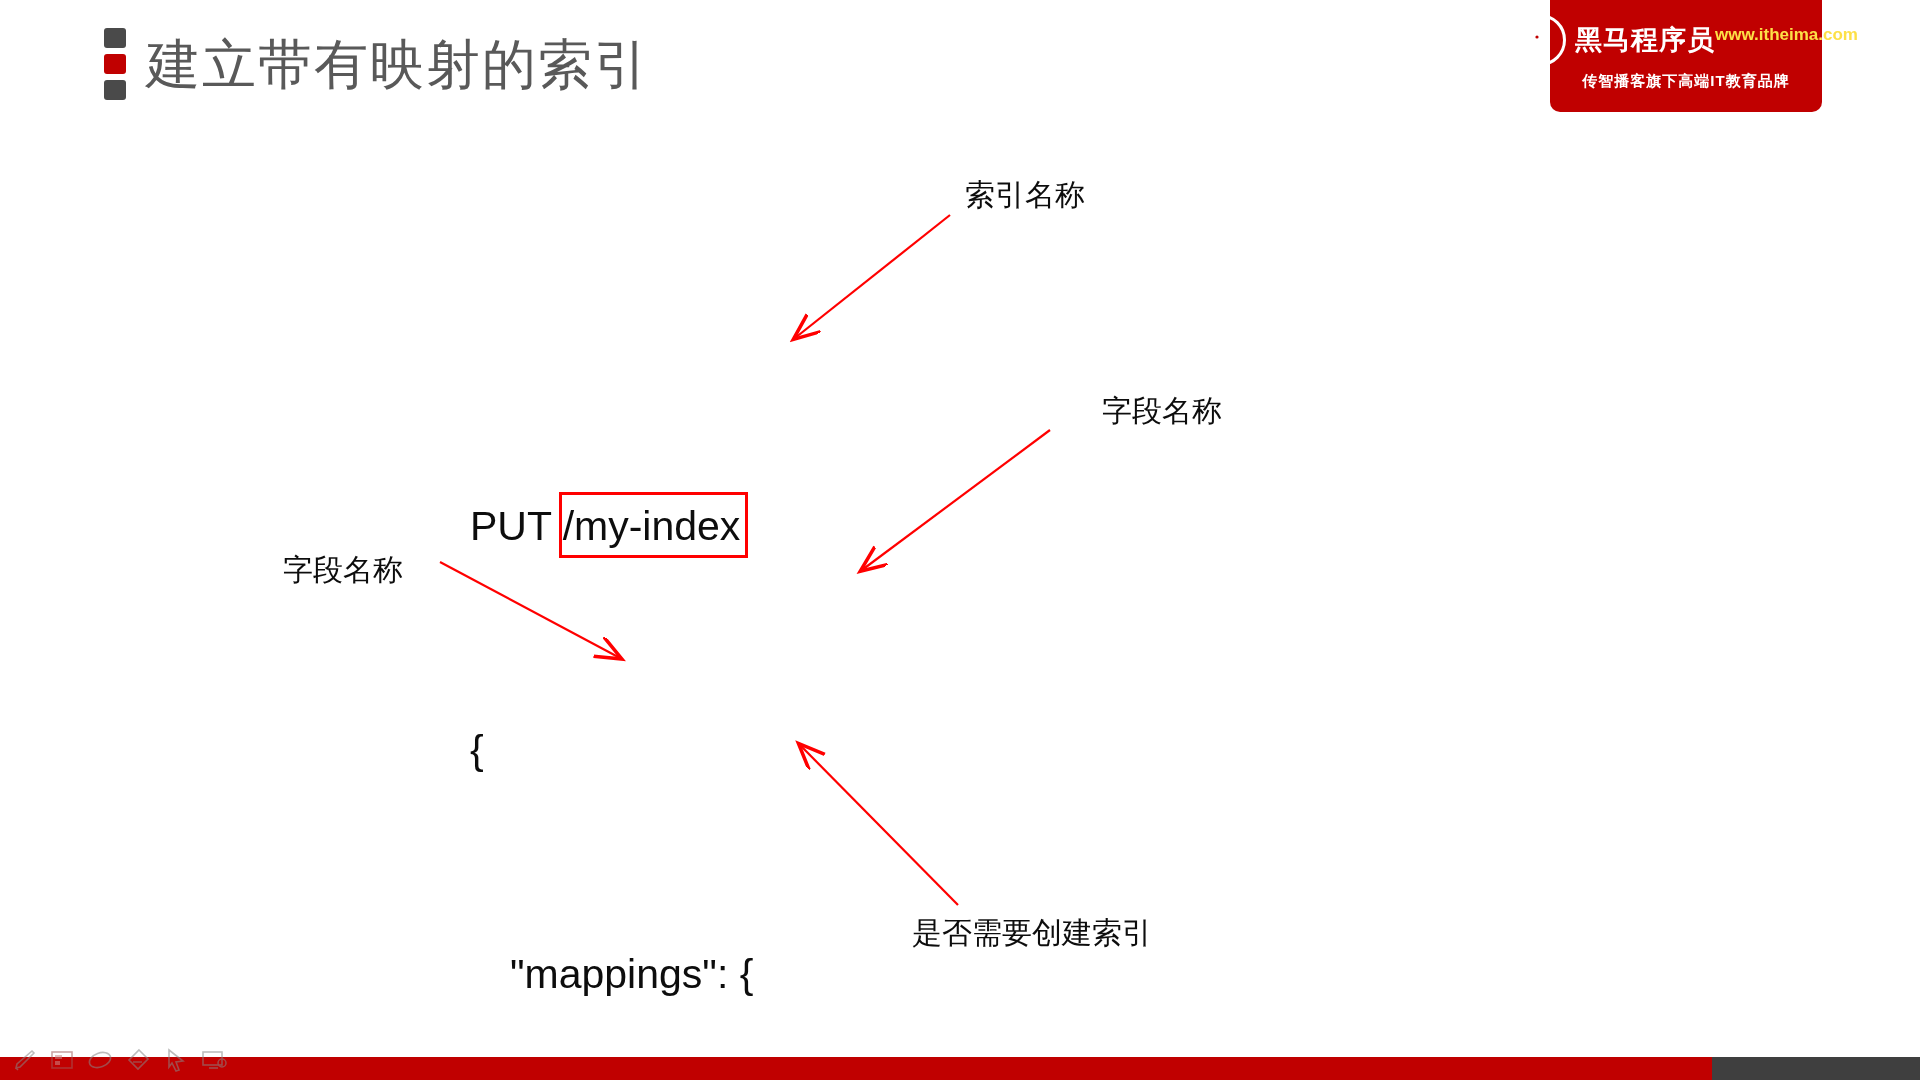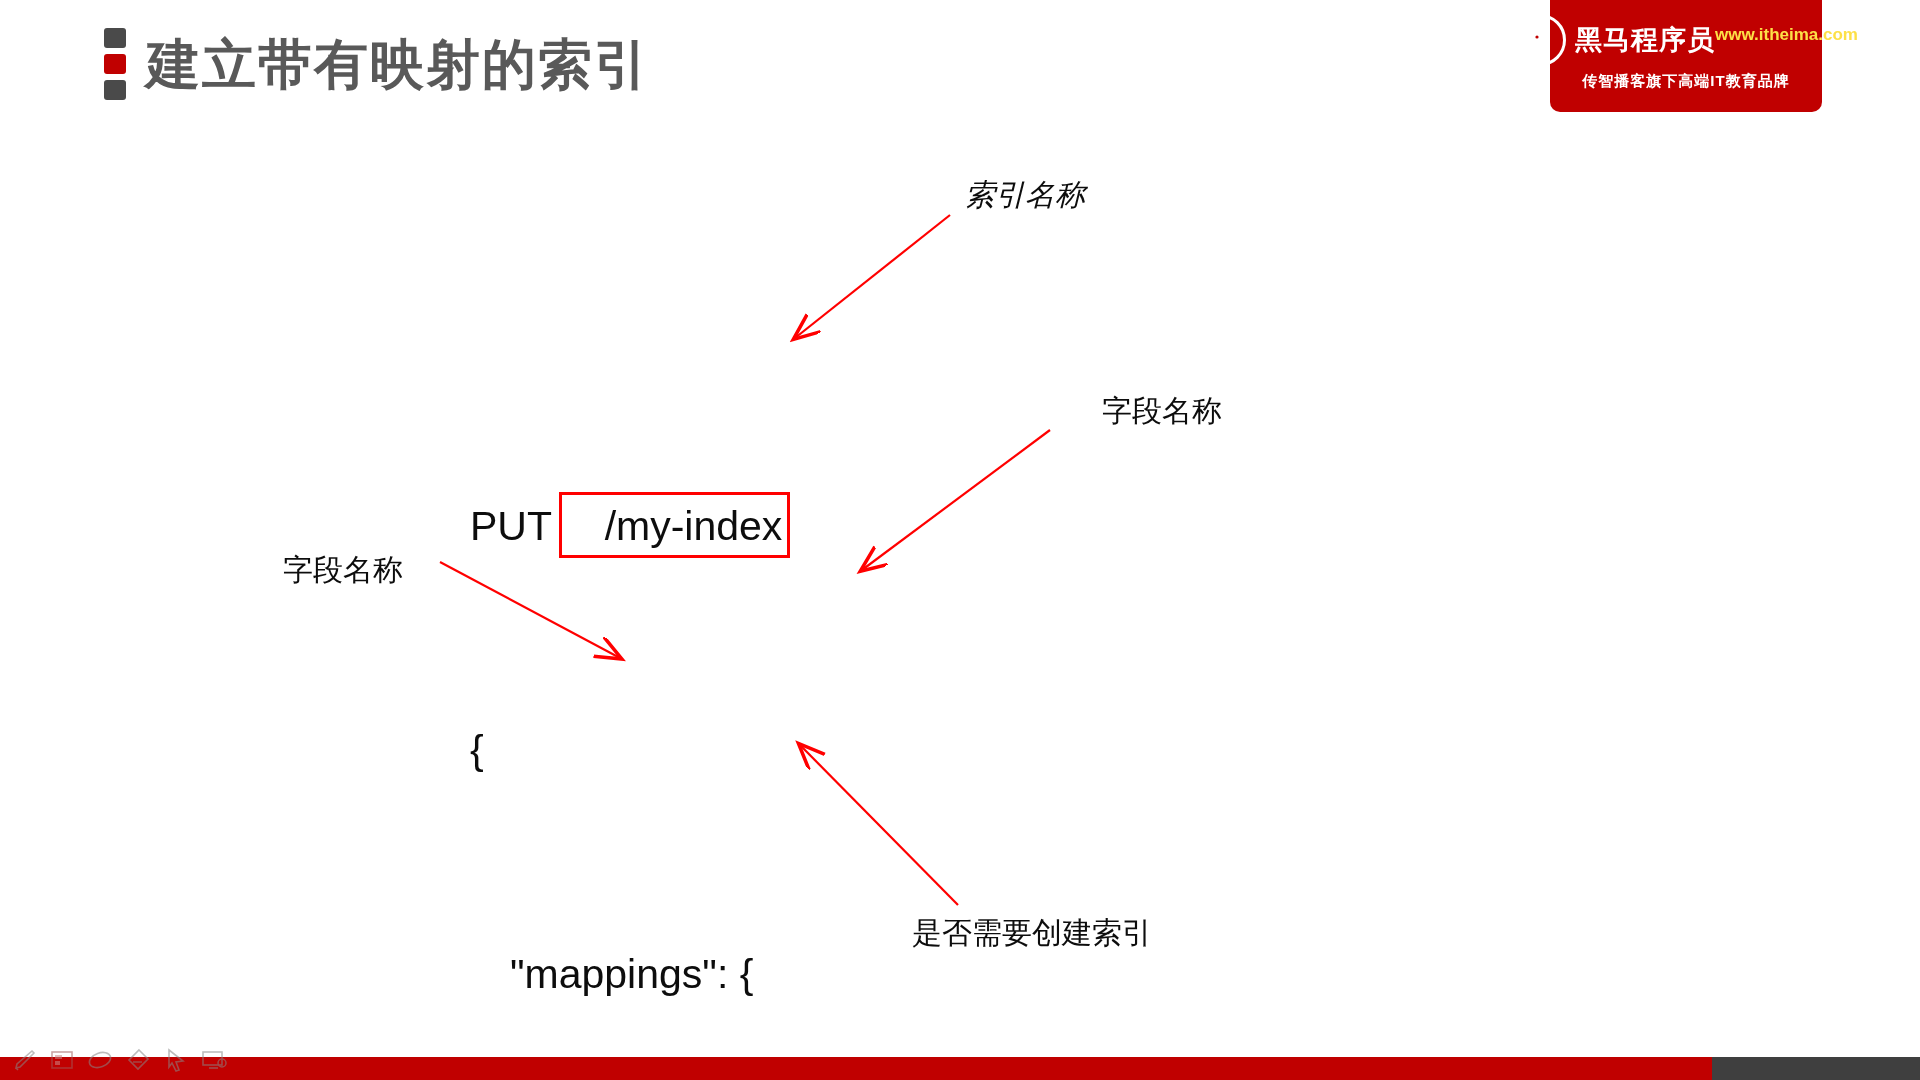--- a/index.html
+++ b/index.html
@@ -19,21 +19,21 @@
   #title-marker {
     position: absolute; left: 104px; top: 28px;
     width: 22px; height: 72px;
     display: flex; flex-direction: column; justify-content: space-between;
   }
   .marker-block { width: 22px; height: 20px; border-radius: 3px; background: #4a4a4a; }
   .marker-block.accent { background: #c00000; }
 
   #page-title {
     position: absolute; left: 146px; top: 30px;
-    font-size: 54px; font-weight: bold;
+    font-size: 54px; font-weight: normal;
     color: #595959;
     letter-spacing: 2px;
     white-space: nowrap;
     line-height: 68px;
   }
 
   
   #logo-box {
     position: absolute; left: 1550px; top: 0px;
     width: 272px; height: 112px;
@@ -67,39 +67,39 @@
   
   #code-block {
     position: absolute; left: 470px; top: 330px;
     font-family: "Liberation Sans", sans-serif;
     font-size: 41px;
     color: #0d0d0d;
     line-height: 56px;
     white-space: pre;
   }
   .code-line { position: relative; height: 56px; white-space: pre; }
-  .hl { position: relative; display: inline-block; padding-left: 42px; }
+  .hl { position: relative; display: inline-block; }
   .hl::after {
     content: "";
     position: absolute;
     border: 3px solid #ff0000;
     pointer-events: none;
   }
   
   .box-index::after { left: -4px; right: -8px; top: -6px; bottom: -4px; }
 
   
   .annot {
     position: absolute;
     font-family: "Liberation Sans", sans-serif;
     font-size: 30px;
     color: #0d0d0d;
     white-space: nowrap;
   }
-  #annot-index-name { left: 965px; top: 175px; font-style: italic; }
+  #annot-index-name { left: 965px; top: 175px; }
   #annot-field-name { left: 1102px; top: 391px; }
   #annot-field-type { left: 283px; top: 550px; }
   #annot-need-index { left: 912px; top: 913px; }
 
   #arrow-layer { position: absolute; left: 0; top: 0; width: 1920px; height: 1080px; }
 
   
   #bottom-bar-red {
     position: absolute; left: 0; top: 1057px;
     width: 1712px; height: 23px;

